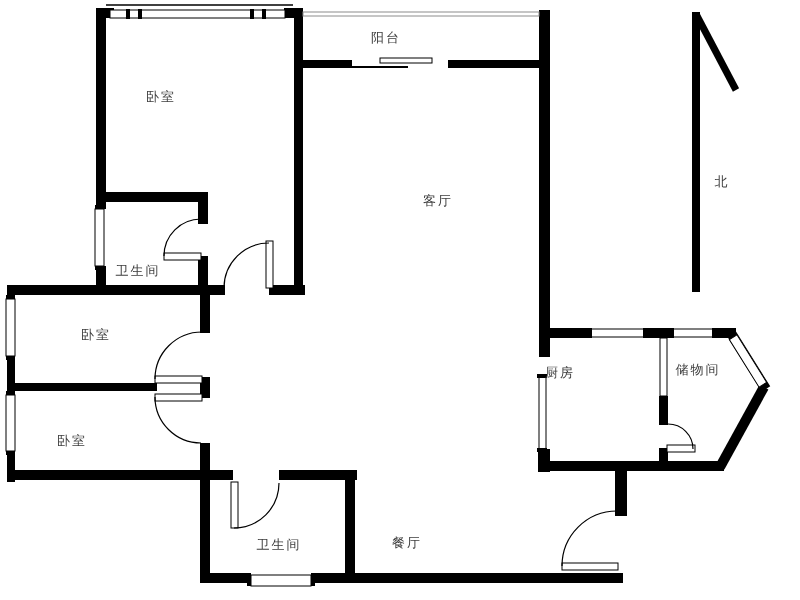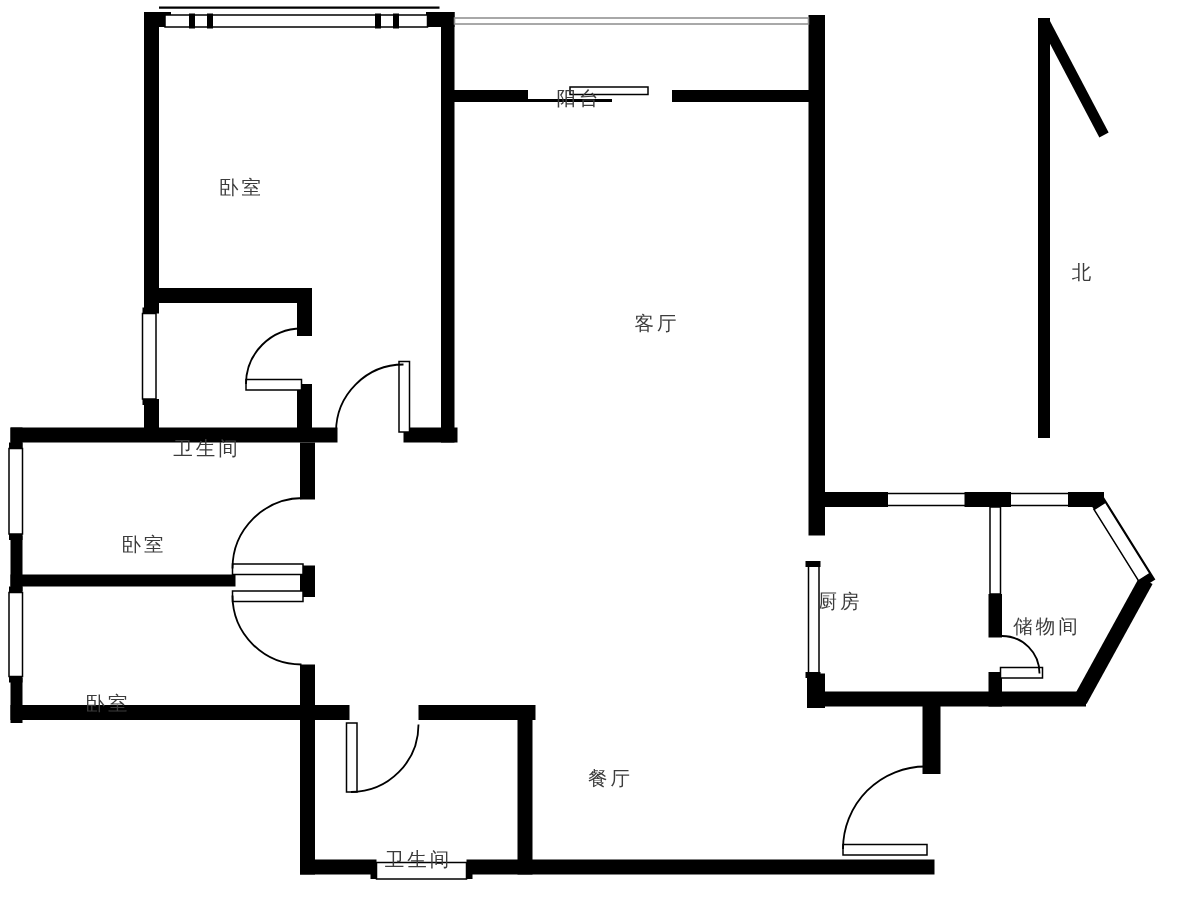--- a/index.html
+++ b/index.html
@@ -24,21 +24,20 @@
   .tick{fill:var(--wall);}
   .arc{fill:none;stroke:var(--wall);stroke-width:1.2;}
   .room-label{
     position:absolute;
     transform:translate(-50%,-50%);
     font-size:13px;
     letter-spacing:2px;
     color:var(--label);
     white-space:nowrap;
     user-select:none;
-    margin-top:28px;
   }
   .compass-label{
     position:absolute;
     transform:translate(-50%,-50%);
     font-size:13px;
     color:var(--label);
     white-space:nowrap;
   }
 </style>
 </head>
@@ -169,23 +168,23 @@
     </g>
 
     <g>
       <rect class="wall" x="692" y="12" width="8" height="280"></rect>
       <line class="wline" x1="696" y1="14" x2="736" y2="90" stroke-width="7"></line>
     </g>
   </svg>
 
   <div class="room-label" style="left:161px;top:97px">卧室</div>
   <div class="room-label" style="left:386px;top:38px">阳台</div>
-  <div class="room-label" style="left:438px;top:188px">客厅</div>
+  <div class="room-label" style="left:438px;top:201px">客厅</div>
   <div class="room-label" style="left:138px;top:271px">卫生间</div>
   <div class="room-label" style="left:96px;top:335px">卧室</div>
   <div class="room-label" style="left:72px;top:441px">卧室</div>
   <div class="room-label" style="left:279px;top:545px">卫生间</div>
-  <div class="room-label" style="left:407px;top:491px">餐厅</div>
+  <div class="room-label" style="left:407px;top:543px">餐厅</div>
   <div class="room-label" style="left:560px;top:373px">厨房</div>
-  <div class="room-label" style="left:698px;top:390px">储物间</div>
+  <div class="room-label" style="left:698px;top:370px">储物间</div>
   <div class="compass-label" style="left:721px;top:182px">北</div>
 
 </div>
 
 </body></html>

